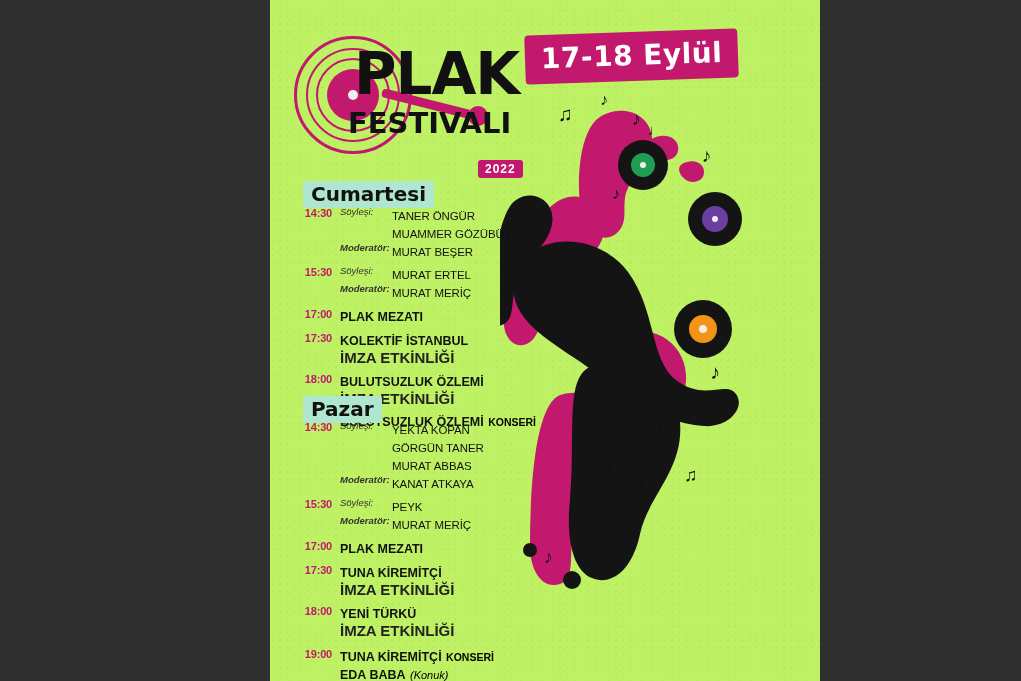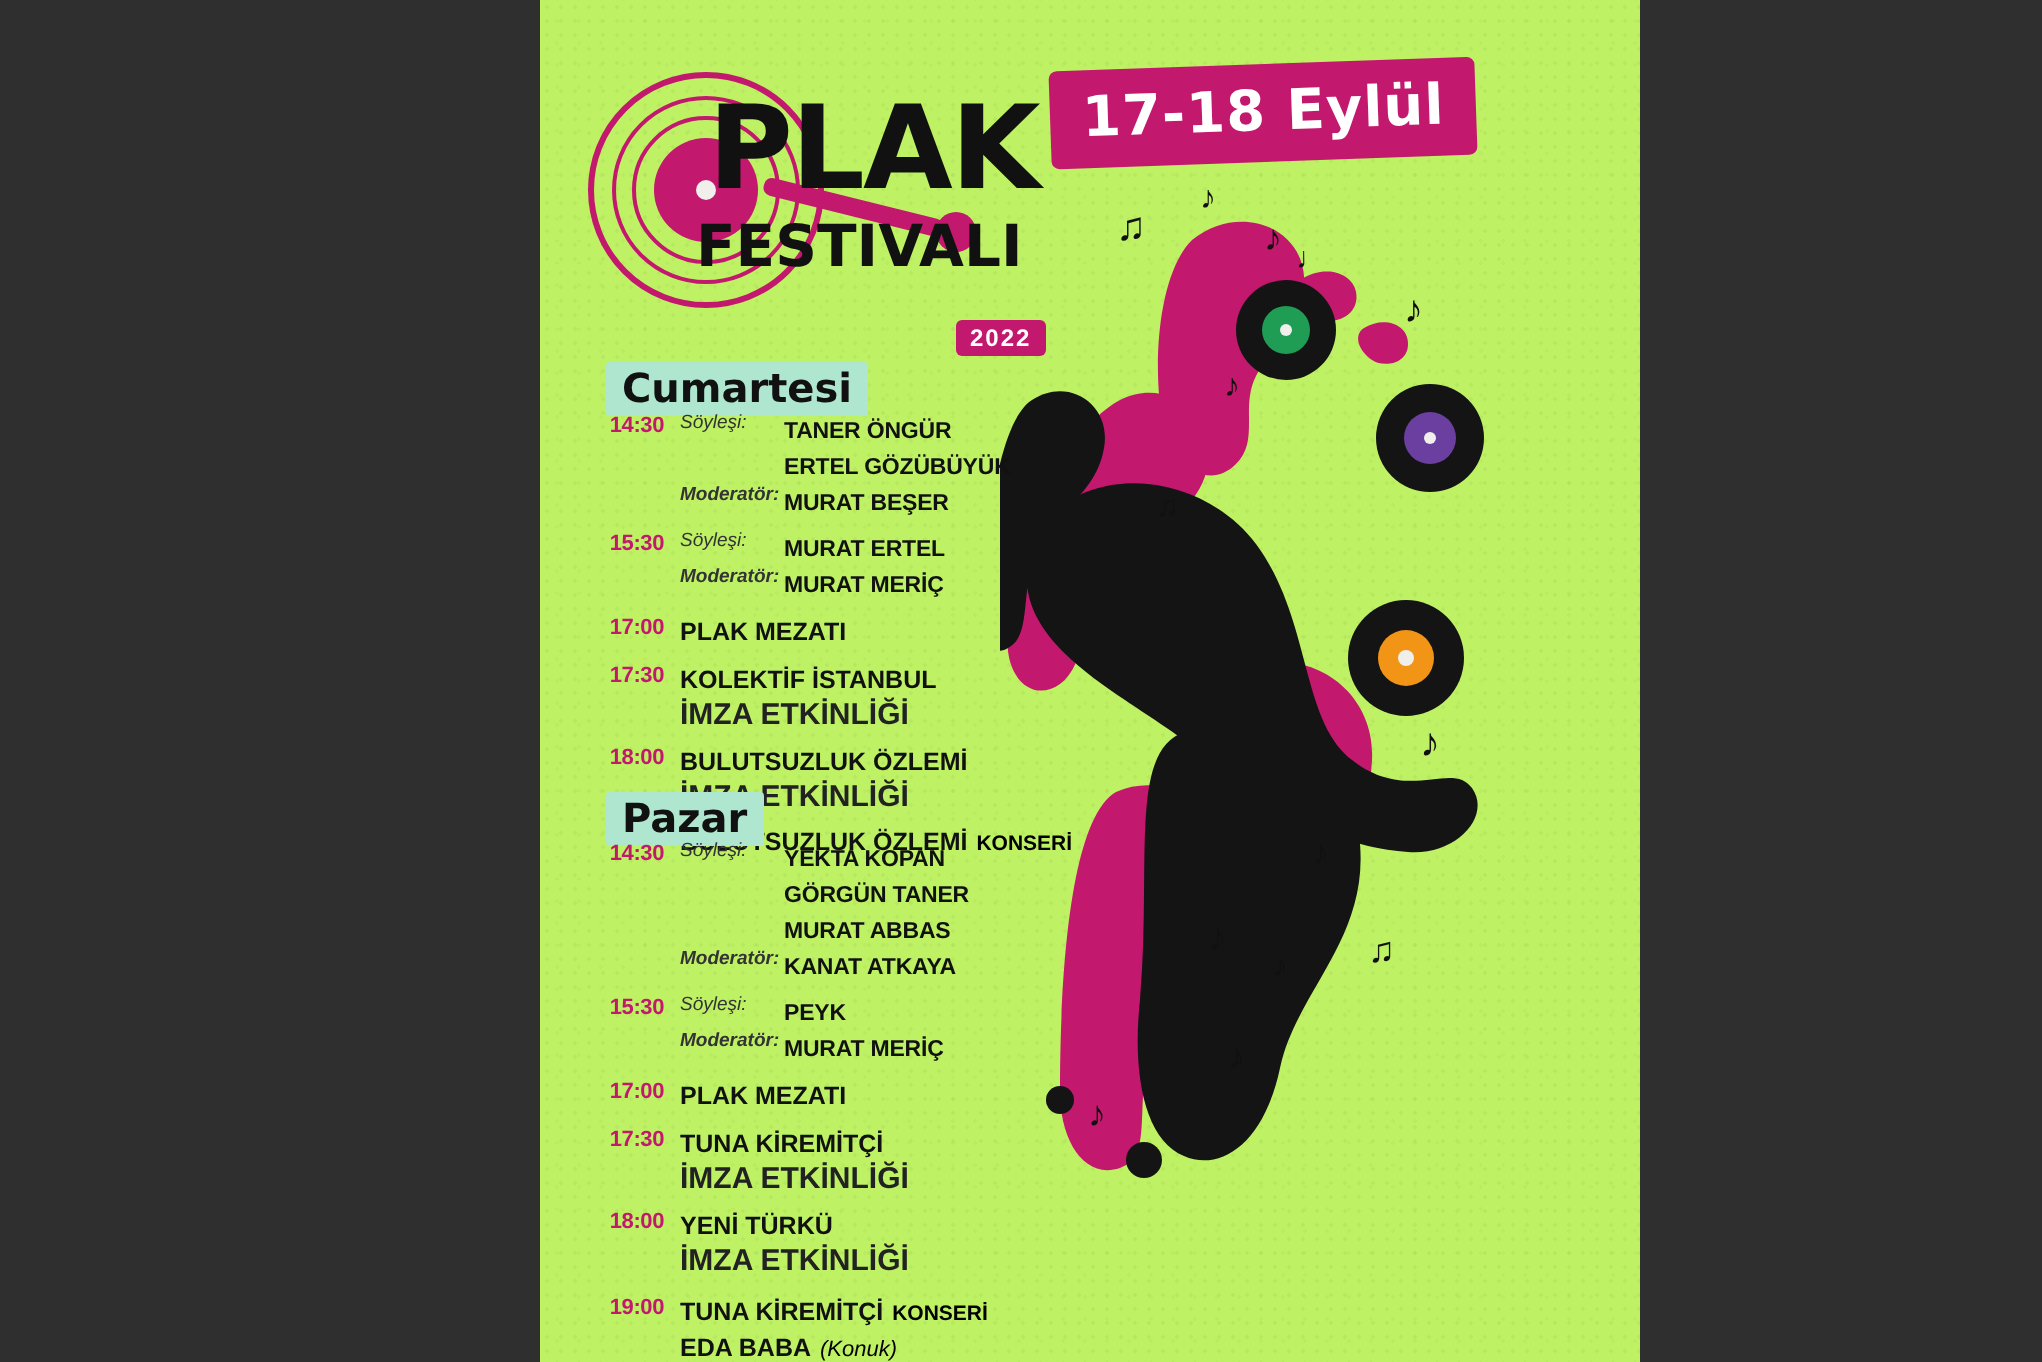--- a/index.html
+++ b/index.html
@@ -57,21 +57,21 @@
   
   .sched{position:absolute;left:26px;width:260px;}
   .row{position:relative;min-height:14px;margin-bottom:3px;}
   .time{position:absolute;left:0;top:1px;width:36px;text-align:right;color:#c2186e;
         font-size:11px;font-weight:bold;letter-spacing:-0.2px;}
   .body{margin-left:44px;}
   .lbl{display:inline-block;width:52px;font-size:9.5px;font-style:italic;color:#333;
         vertical-align:top;}
   .lbl-b{font-weight:bold;font-style:italic;}
   .names{display:inline-block;vertical-align:top;}
-  .name{font-size:11.5px;font-weight:bold;color:#111;line-height:12.5px;letter-spacing:-0.1px;}
+  .name{font-size:11.5px;font-weight:normal;color:#111;line-height:12.5px;letter-spacing:-0.1px;}
   .big{font-size:12.5px;font-weight:bold;color:#111;line-height:14px;}
   .sub{font-size:15px;font-weight:bold;color:#222;line-height:11px;}
   .ital{font-style:italic;font-weight:normal;font-size:11px;}
   .konseri{font-weight:bold;font-size:10.5px;}
 
   
   .footer{position:absolute;left:210px;top:588px;width:150px;}
   .floc{font-size:11px;font-weight:bold;color:#111;line-height:13px;}
   .floc .hl{background:#aee6d0;}
   .pin{position:absolute;left:-16px;top:1px;width:11px;height:14px;}
@@ -170,21 +170,21 @@
     <div class="note" style="left:274px;top:548px;font-size:18px;">♪</div>
 
     <div class="day-head" id="day-cumartesi">Cumartesi</div>
     <div class="sched" style="top:206px;">
 
       <div class="row">
         <div class="time">14:30</div>
         <div class="body">
           <span class="lbl">Söyleşi:</span><span class="names">
             <span class="name">TANER ÖNGÜR</span><br>
-            <span class="name">ERTEL GÖZÜBÜYÜK</span>
+            <span class="name">MUAMMER GÖZÜBÜYÜK</span>
           </span><br>
           <span class="lbl lbl-b">Moderatör:</span><span class="name">MURAT BEŞER</span>
         </div>
       </div>
 
       <div class="row" style="margin-top:5px;">
         <div class="time">15:30</div>
         <div class="body">
           <span class="lbl">Söyleşi:</span><span class="name">MURAT ERTEL</span><br>
           <span class="lbl lbl-b">Moderatör:</span><span class="name">MURAT MERİÇ</span>

